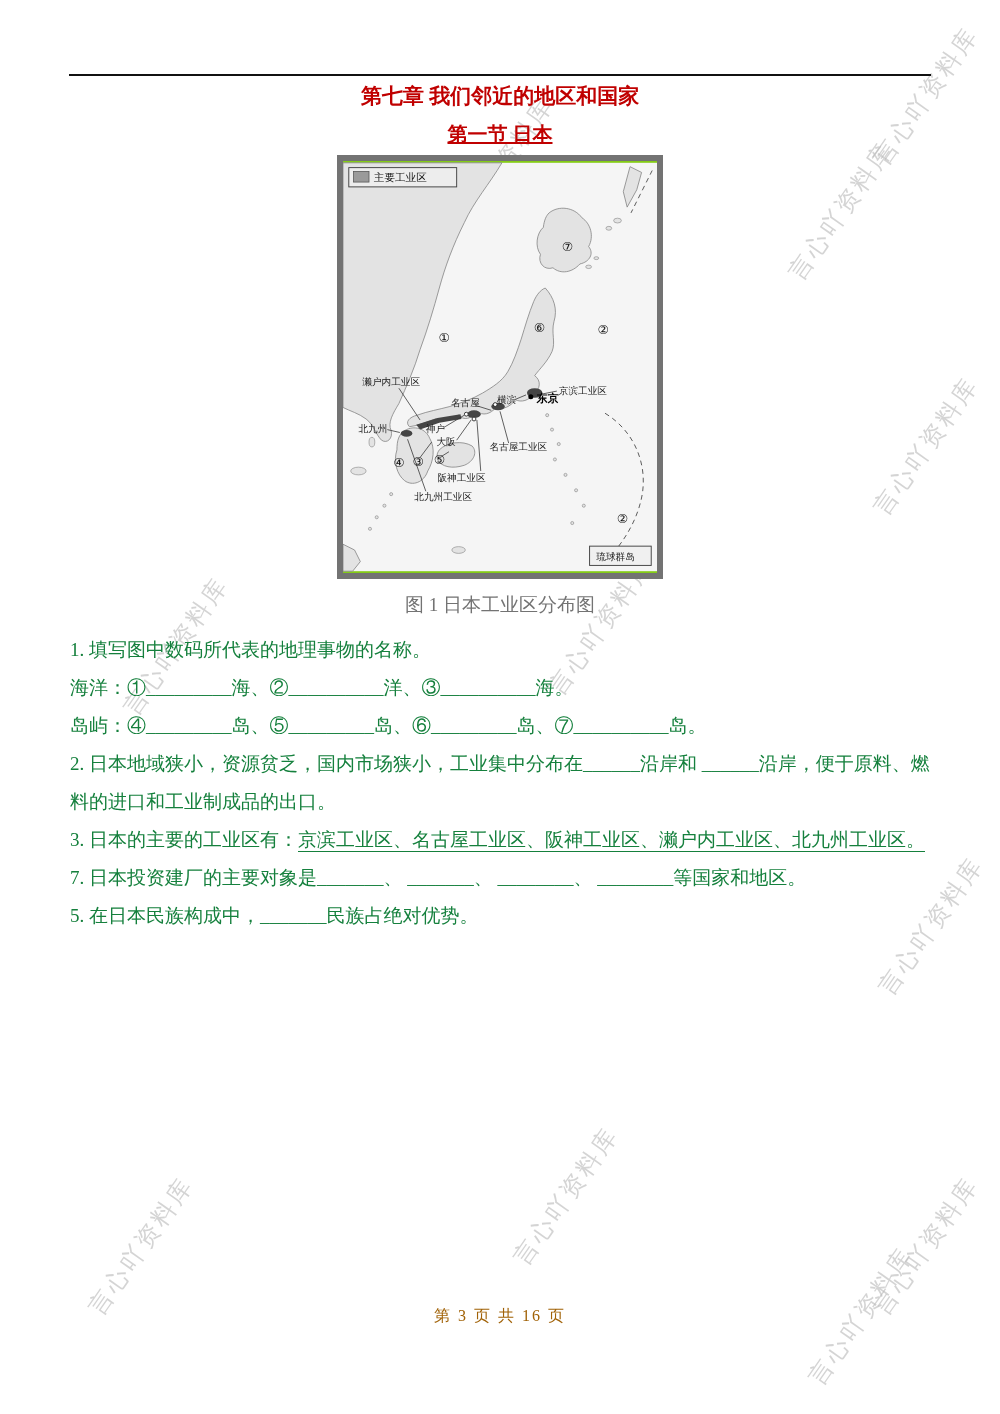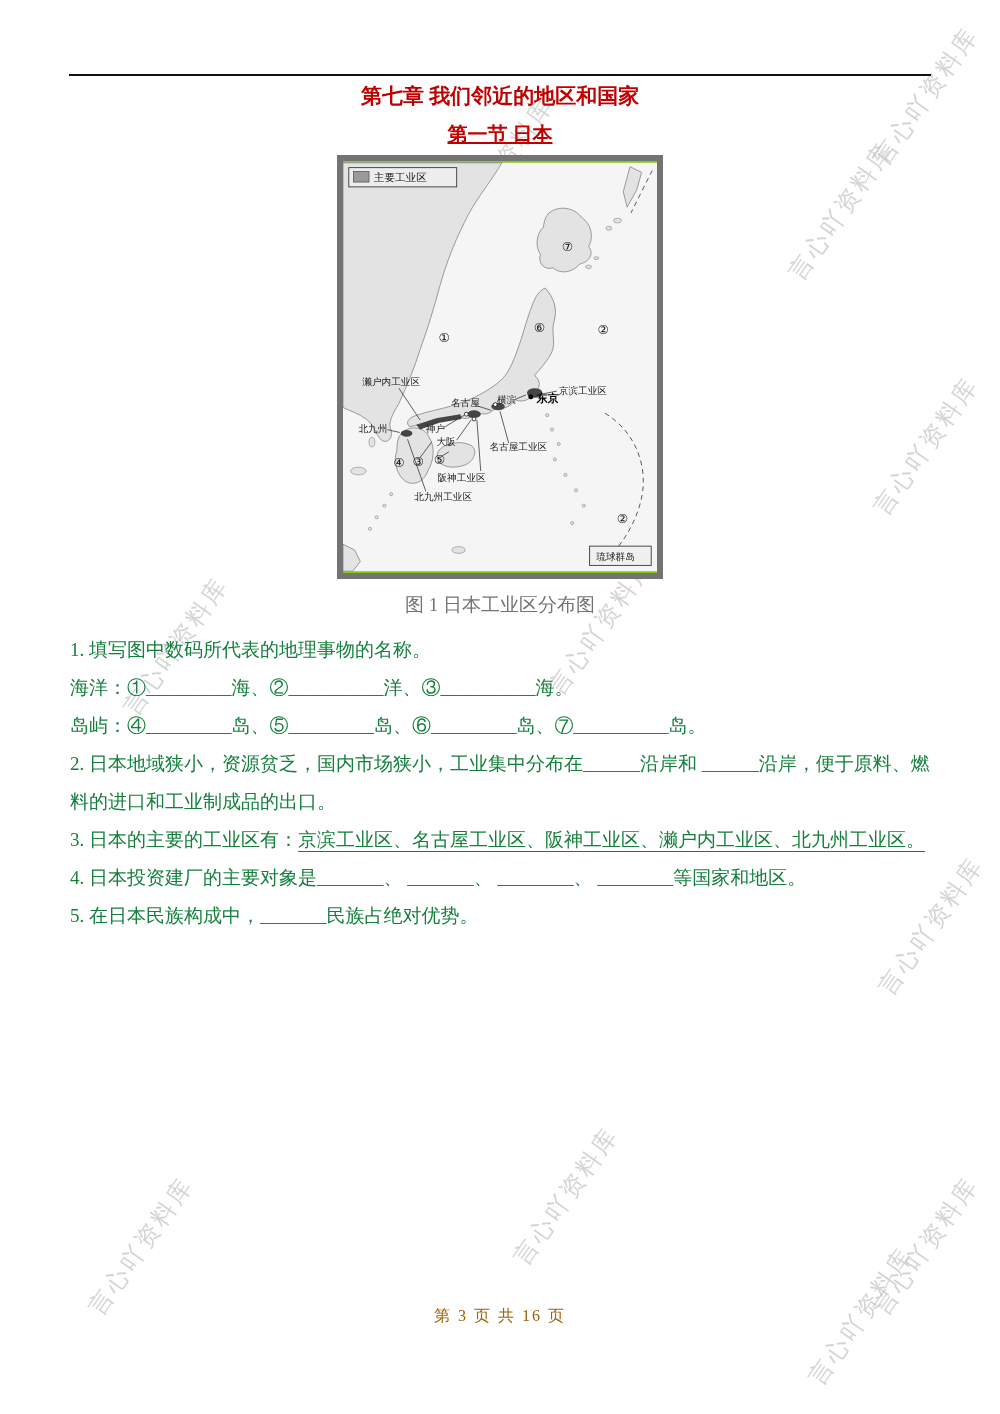--- a/index.html
+++ b/index.html
@@ -178,19 +178,19 @@
   </div>
 
   <div class="figure-caption">图 1 日本工业区分布图</div>
 
   <div class="body-text">
     <p>1. 填写图中数码所代表的地理事物的名称。</p>
     <p>海洋：①_________海、②__________洋、③__________海。</p>
     <p>岛屿：④_________岛、⑤_________岛、⑥_________岛、⑦__________岛。</p>
     <p>2. 日本地域狭小，资源贫乏，国内市场狭小，工业集中分布在______沿岸和 ______沿岸，便于原料、燃料的进口和工业制成品的出口。</p>
     <p><span>3. 日本的主要的工业区有：</span><span class="u">京滨工业区、名古屋工业区、阪神工业区、濑户内工业区、北九州工业区。</span></p>
-    <p>4. 日本投资建厂的主要对象是_______、 _______、 ________、 ________等国家和地区。</p>
+    <p>7. 日本投资建厂的主要对象是_______、 _______、 ________、 ________等国家和地区。</p>
     <p>5. 在日本民族构成中，_______民族占绝对优势。</p>
   </div>
 
   <div class="page-footer">第 3 页 共 16 页</div>
 
 </div>
 
 </body></html>

